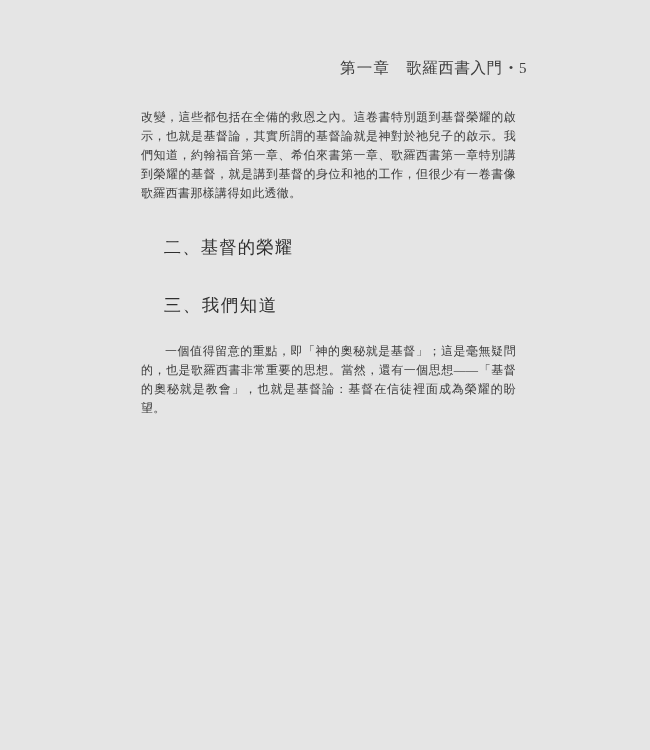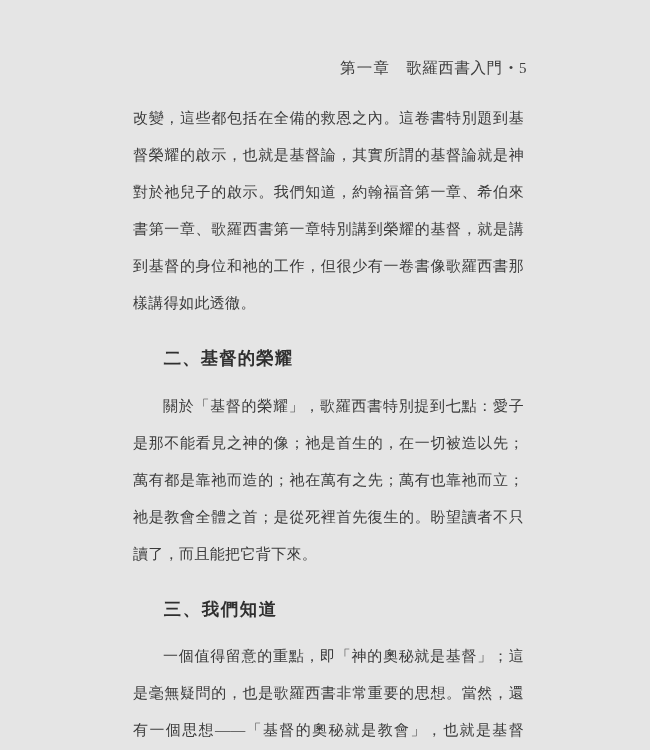--- a/index.html
+++ b/index.html
@@ -53,36 +53,36 @@
 
   
   .text-block {
     position: absolute;
     top: 96px;
     left: 129px;
     width: 399px;
   }
 
   .para {
-    margin: 4px;
-    font-size: 15px;
-    line-height: 37px;
+    margin: 12px;
+    font-size: 12px;
+    line-height: 19px;
     letter-spacing: 0.35px;
     text-align: justify;
     text-justify: inter-character;
     text-indent: 2em;
     color: #3b3b3b;
   }
   .para.no-indent { text-indent: 0; }
 
   .section-head {
     margin: 0;
     font-size: 17.4px;
     line-height: 29.6px;
-    font-weight: bold;
+    font-weight: normal;
     letter-spacing: 1.1px;
     color: #2f2f2f;
     text-indent: 2em;
   }
   .gap-after-head   { height: 10px; }
   .gap-before-head  { height: 18px; }
 
   .s-head-3 { letter-spacing: 1.6px; }
 </style>
 </head>
@@ -95,21 +95,20 @@
   </div>
 
   <div class="text-block">
 
     <p class="para no-indent">改變，這些都包括在全備的救恩之內。這卷書特別題到基督榮耀的啟示，也就是基督論，其實所謂的基督論就是神對於祂兒子的啟示。我們知道，約翰福音第一章、希伯來書第一章、歌羅西書第一章特別講到榮耀的基督，就是講到基督的身位和祂的工作，但很少有一卷書像歌羅西書那樣講得如此透徹。</p>
 
     <div class="gap-before-head"></div>
     <h2 class="section-head">二、基督的榮耀</h2>
     <div class="gap-after-head"></div>
 
-    <p class="para">關於「基督的榮耀」，歌羅西書特別提到七點：愛子是那不能看見之神的像；祂是首生的，在一切被造以先；萬有都是靠祂而造的；祂在萬有之先；萬有也靠祂而立；祂是教會全體之首；是從死裡首先復生的。盼望讀者不只讀了，而且能把它背下來。</p>
 
     <div class="gap-before-head"></div>
     <h2 class="section-head s-head-3">三、我們知道</h2>
     <div class="gap-after-head"></div>
 
     <p class="para">一個值得留意的重點，即「神的奧秘就是基督」；這是毫無疑問的，也是歌羅西書非常重要的思想。當然，還有一個思想——「基督的奧秘就是教會」，也就是基督論：基督在信徒裡面成為榮耀的盼望。</p>
 
     <div class="gap-before-head"></div>
 
   </div>

